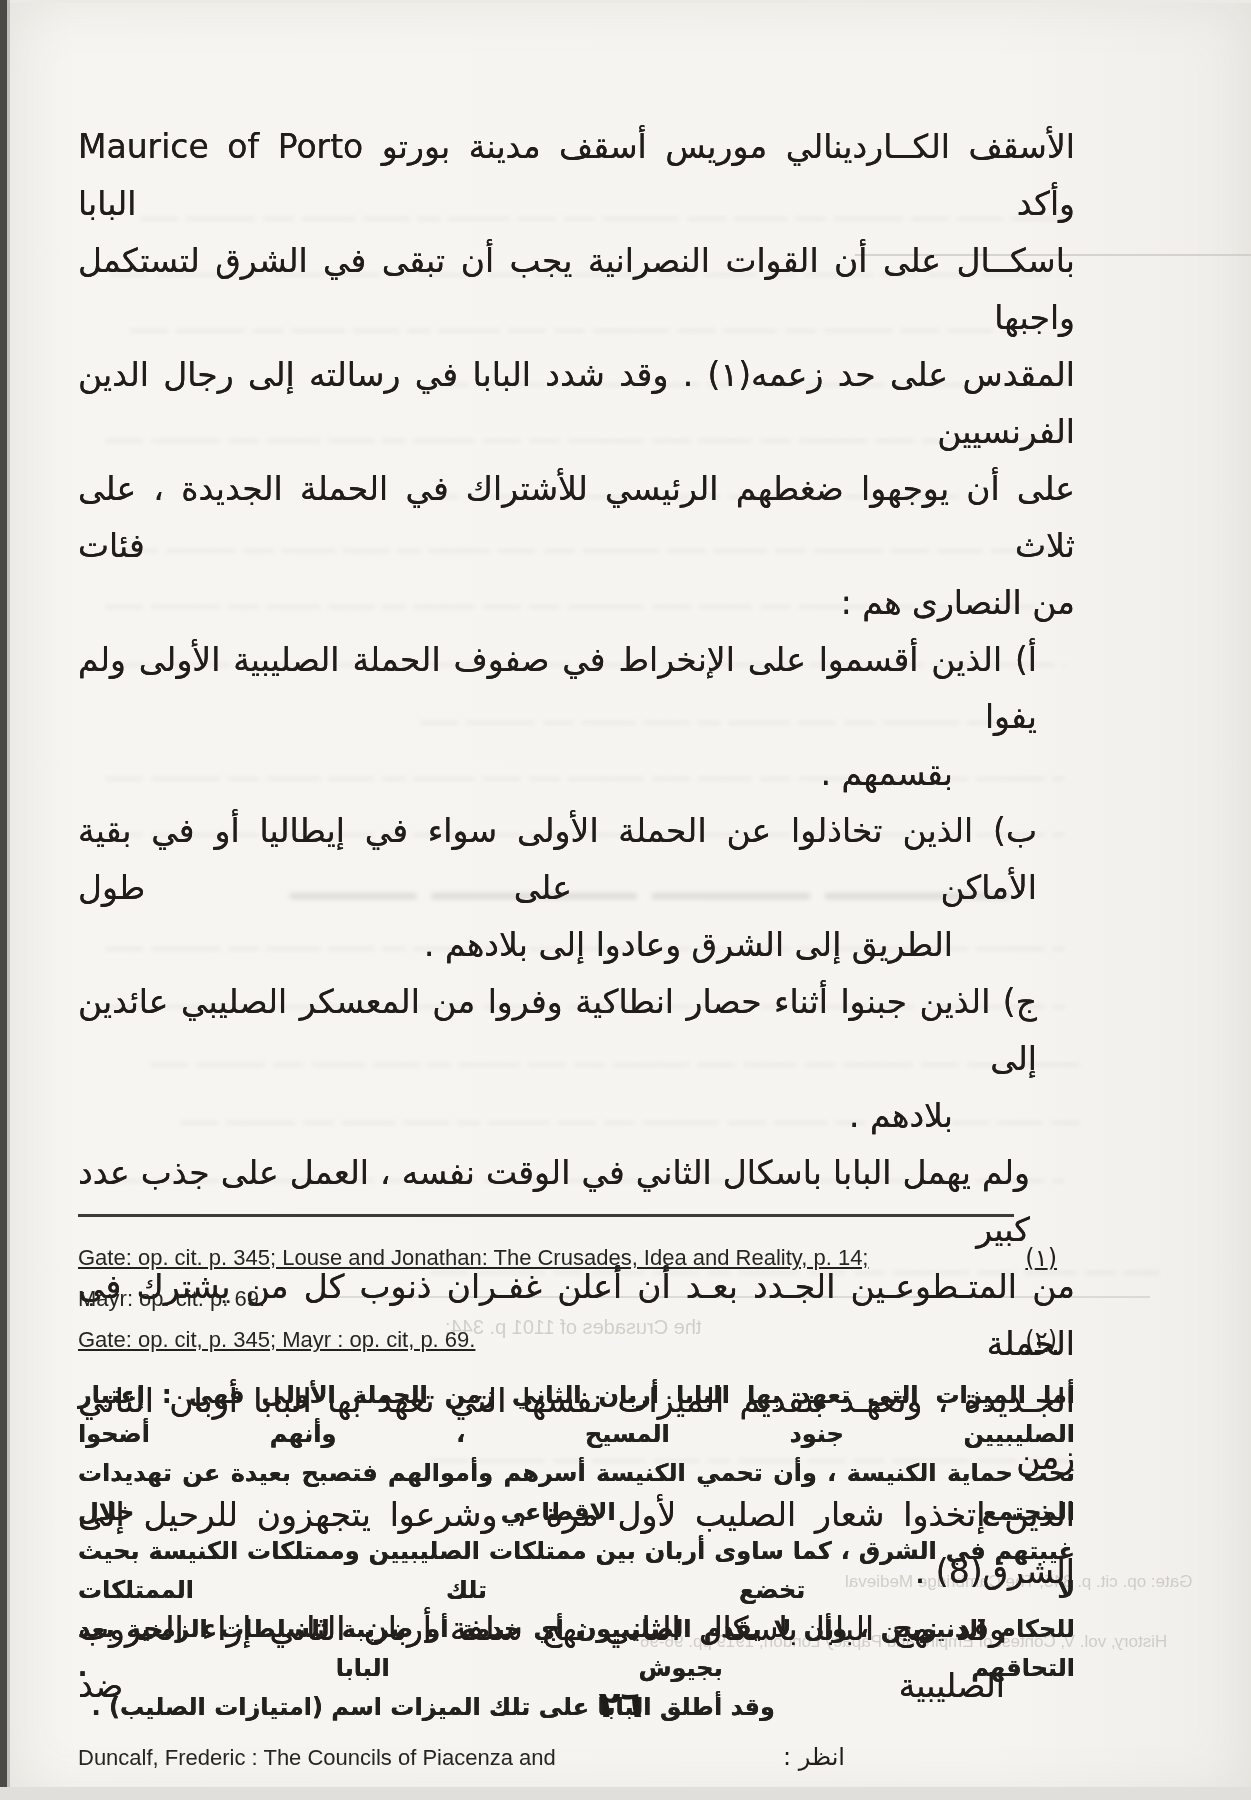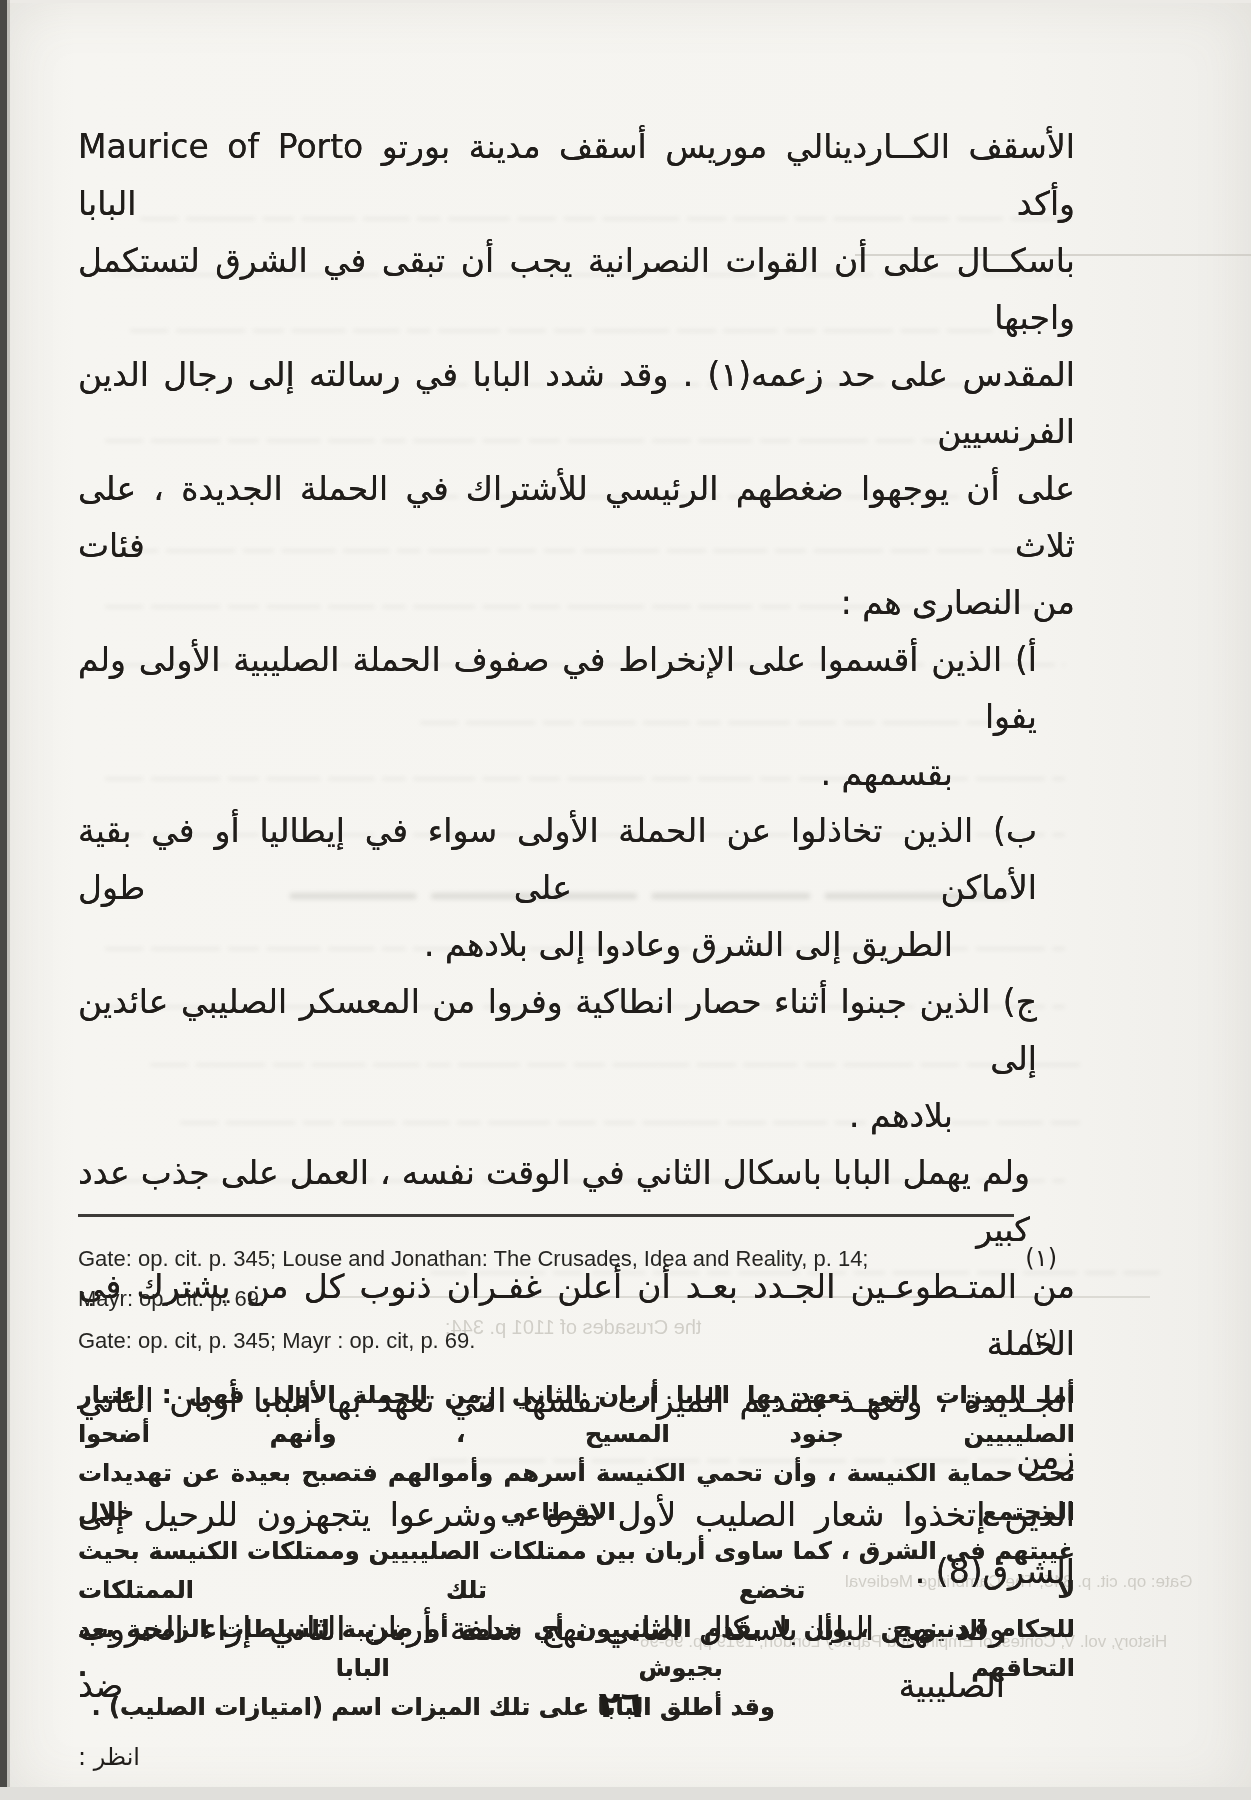--- a/index.html
+++ b/index.html
@@ -53,21 +53,21 @@
   .j{text-align:justify;text-align-last:justify;}
   .it{padding-right:38px;}   
   .c{padding-right:122px;}   
   .i1{padding-right:45px;}   
   .i2{padding-right:70px;}   
 
   .separator{position:absolute;left:78px;top:1214px;width:936px;height:3px;background:#3d3b38;}
 
   
   .footnotes{position:absolute;left:78px;top:1244px;width:997px;color:#22211e;}
-  .fn-row{display:flex;direction:ltr;justify-content:space-between;align-items:flex-end;}
+  .fn-row{display:flex;direction:ltr;justify-content:space-between;align-items:center;text-decoration:underline;}
   .fn-en{font-family:"Liberation Sans", sans-serif;font-size:22px;line-height:26px;color:#262522;}
   .fn-mark{direction:rtl;font-size:24px;color:#201d1a;padding-left:14px;padding-right:18px;}
   .fn-ar-block{direction:rtl;margin-top:22px;font-weight:bold;}
   .fn-ar{font-size:24px;line-height:39px;color:#23211d;text-align:right;text-shadow:0 0 .4px #23211d;}
   .fn-ar.j{text-align:justify;text-align-last:justify;}
   .fn-ar.last{padding-right:300px;}
   .see-row{display:flex;direction:ltr;justify-content:space-between;align-items:baseline;margin-top:16px;}
   .see-label{direction:rtl;font-size:24px;color:#201d1a;padding-right:230px;}
   .cite2{margin-top:16px;}
 
@@ -148,20 +148,21 @@
 
     <div class="fn-ar-block">
       <div class="fn-ar j">أما الميزات التي تعهد بها البابا أربان الثاني زمن الحملة الأولى فهي : إعتبار الصليبيين جنود المسيح ، وأنهم أضحوا</div>
       <div class="fn-ar j">تحت حماية الكنيسة ، وأن تحمي الكنيسة أسرهم وأموالهم فتصبح بعيدة عن تهديدات المجتمع الاقطاعي خلال</div>
       <div class="fn-ar j">غيبتهم في الشرق ، كما ساوى أربان بين ممتلكات الصليبيين وممتلكات الكنيسة بحيث لا تخضع تلك الممتلكات</div>
       <div class="fn-ar j">للحكام الدنيويين ، وأن لا يقدم الصليبيون أي خدمة أو ضريبة للسلطات الزمنية بعد التحاقهم بجيوش البابا .</div>
       <div class="fn-ar last">وقد أطلق البابا على تلك الميزات اسم (امتيازات الصليب) .</div>
     </div>
 
     <div class="see-row">
+      <span class="fn-en">Duncalf, Frederic : The Councils of Piacenza and</span>
       <span class="see-label">انظر :</span>
     </div>
     <div class="fn-en cite2">Clermont in the History of the Crusades, vol. I, London, 1969 p. 249.</div>
 
   </div>
 
   <div class="page-number">٢٦</div>
 
   <div class="edge-top"></div>
   <div class="edge-left"></div>

